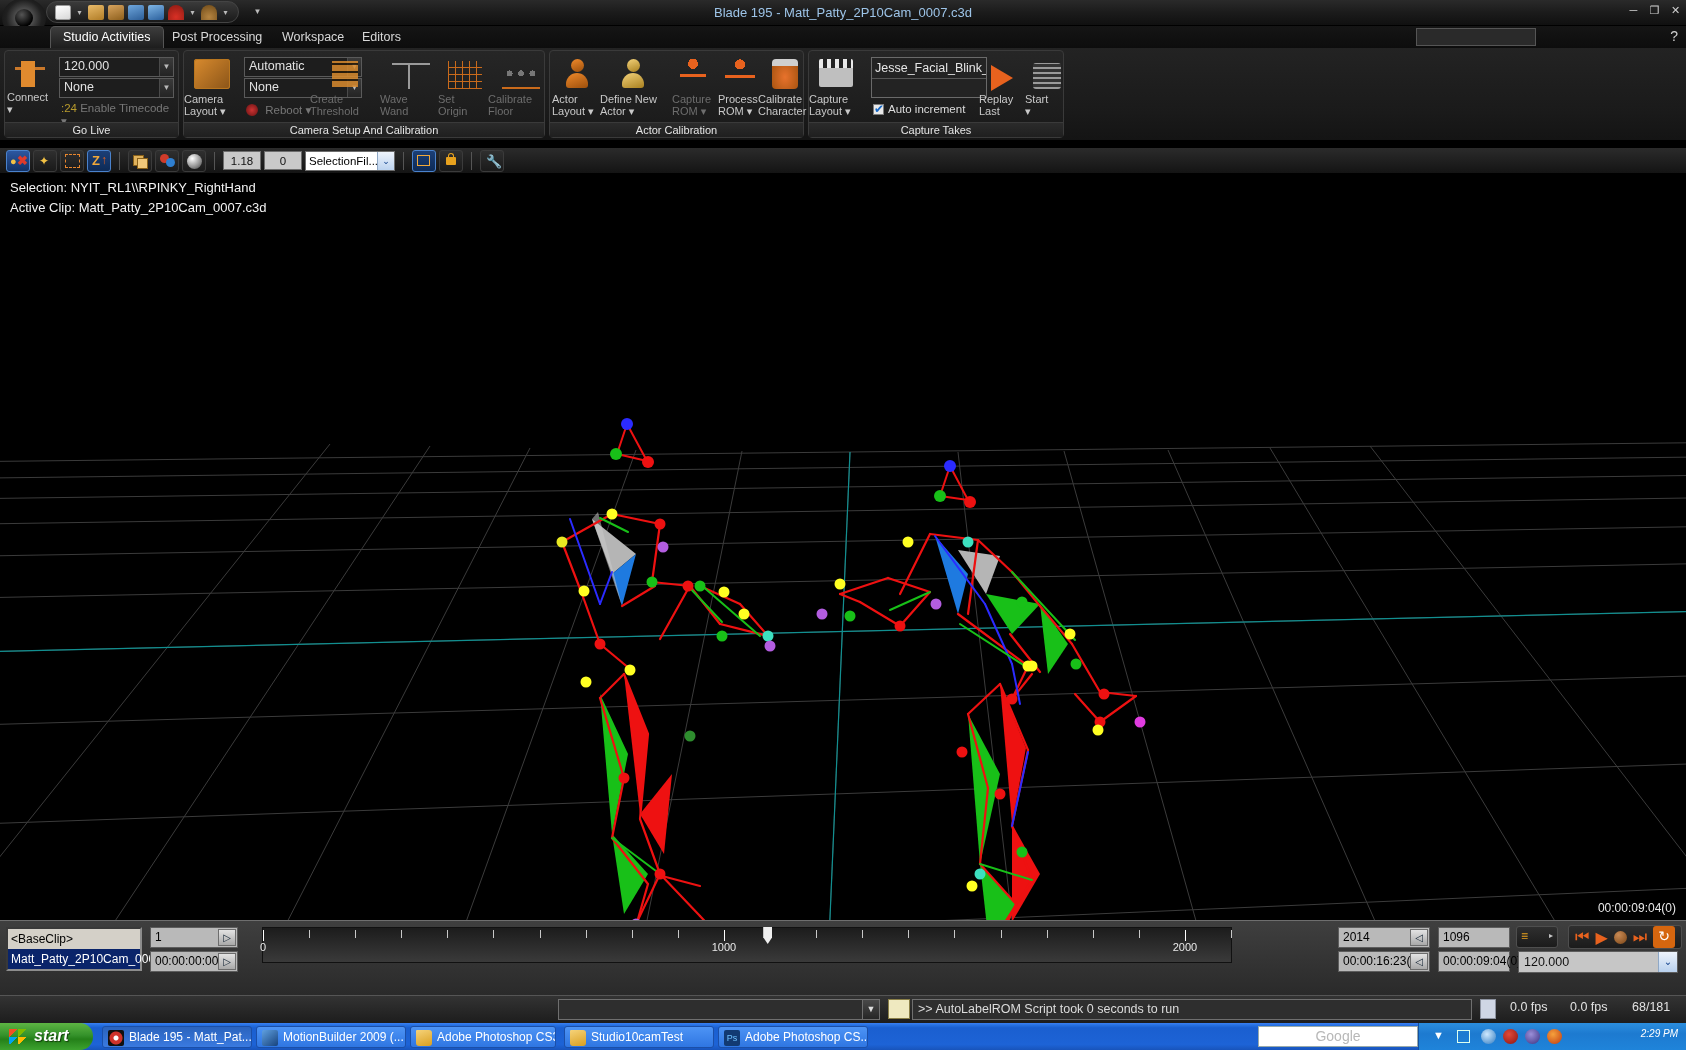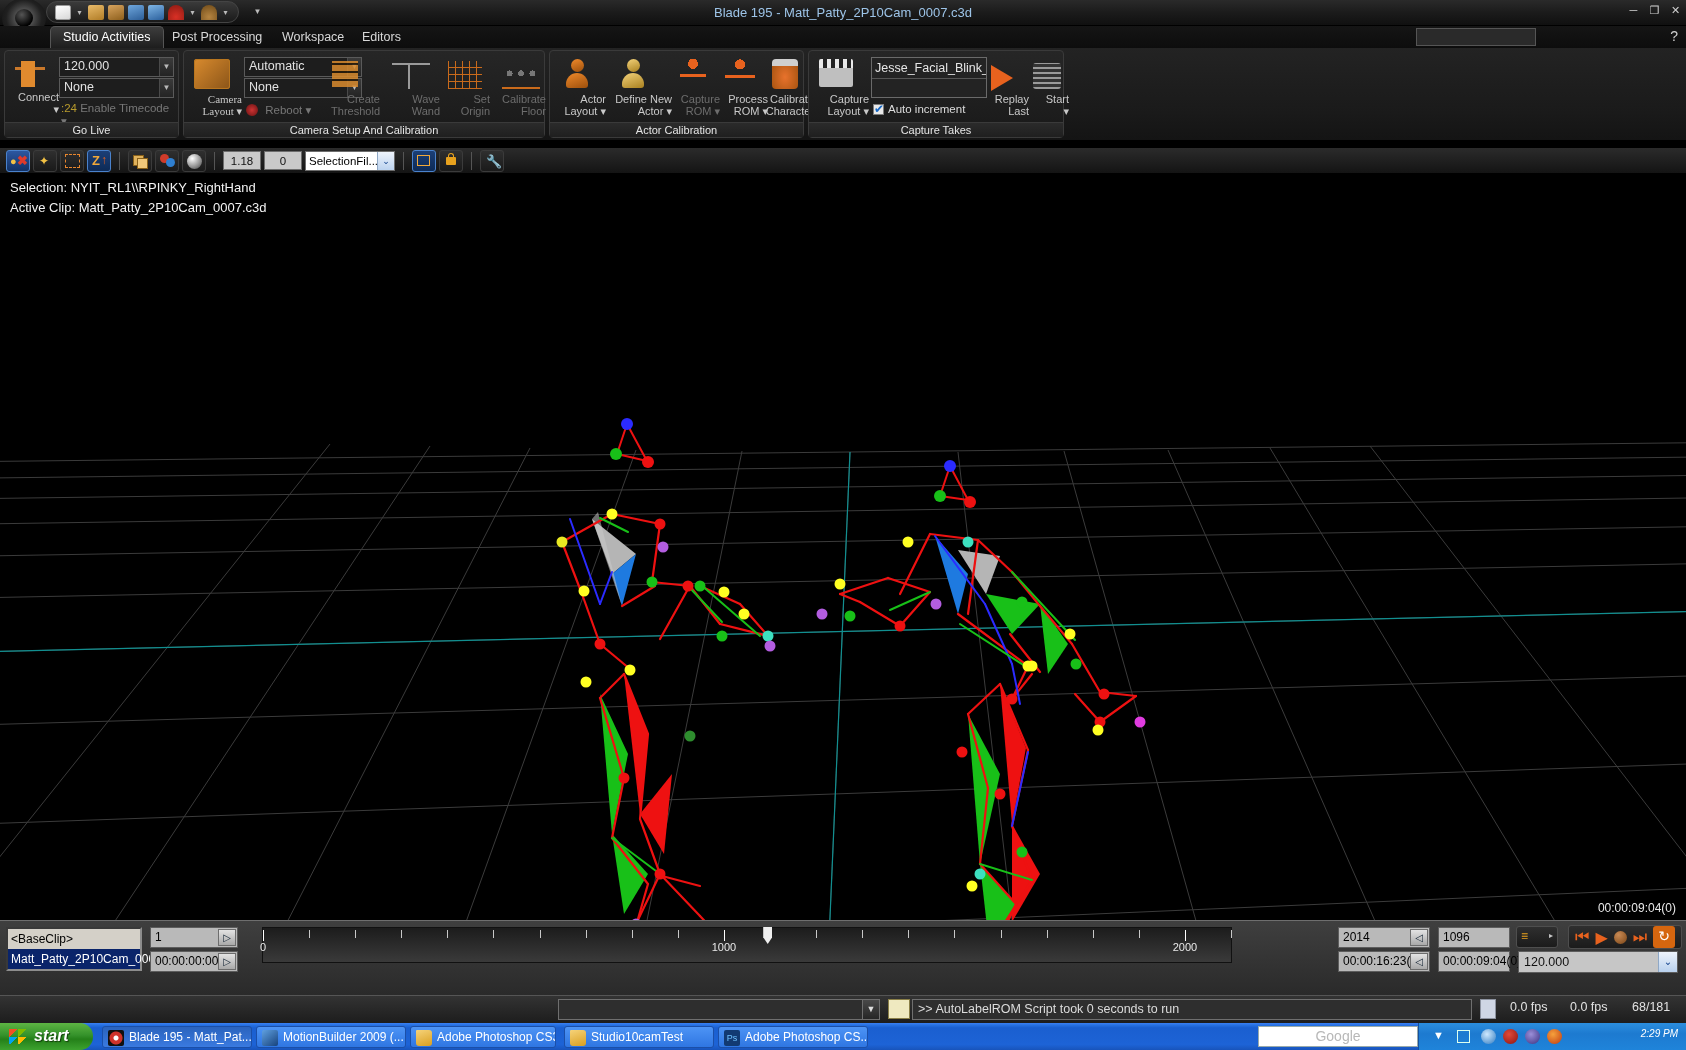--- a/index.html
+++ b/index.html
@@ -38,21 +38,21 @@
   
   #ribbon { position:absolute; left:0; top:48px; width:1686px; height:93px;
      background:linear-gradient(180deg,#232323 0%, #1a1a1a 70%, #141414 100%);
      border-bottom:1px solid #000; }
   .group { position:absolute; top:2px; height:88px;
      background:linear-gradient(180deg,#262626 0%,#1c1c1c 78%, #161616 100%);
      border:1px solid #3a3a3a; border-radius:4px; }
   .group > .gtitle { position:absolute; left:0; bottom:0; width:100%; height:15px;
      line-height:15px; text-align:center; color:#e5e5e5; font-size:11px;
      background:linear-gradient(180deg,#2b2b2b,#1f1f1f); border-top:1px solid #3a3a3a; }
-  .bigbtn { position:absolute; text-align:right; color:#c9c9c9; font-size:11px; }
+  .bigbtn { position:absolute; text-align:left; color:#c9c9c9; font-size:11px; }
   .bigbtn .lbl { display:block; line-height:12px; }
   .bigbtn.dis { color:#6d6d6d; }
   .combo { position:absolute; background:#1d1d1d; border:1px solid #5a5a5a;
      color:#e2e2e2; font-size:12.5px; padding:1px 4px; }
   .combo .cbtn { position:absolute; right:0px; top:0; bottom:0; width:14px;
      background:linear-gradient(180deg,#3a3a3a,#242424); border-left:1px solid #4a4a4a;
      color:#b9b9b9; font-size:8px; text-align:center; line-height:18px; }
   .chk { position:absolute; font-size:11.5px; color:#dcdcdc; }
   .chkbox { display:inline-block; width:11px; height:11px; border:1px solid #7d7d7d;
      background:#e9e9e9; vertical-align:-2px; margin-right:4px; position:relative; }
@@ -239,21 +239,21 @@
     <div class="chk dimtxt" style="left:56px;top:51px;">
       <span style="color:#b89b2c;">:24</span>
       <span>Enable Timecode</span>
       <span>▾</span>
     </div>
     <div class="gtitle">Go Live</div>
   </div>
 
   <div class="group" style="left:183px;width:362px;">
     <div class="ic i-ruler" style="left:10px;top:8px;"></div>
-    <div class="bigbtn" style="left:0px;top:42px;width:58px;font-family:Liberation Serif, serif;">
+    <div class="bigbtn" style="left:0px;top:42px;width:58px;">
       <span class="lbl">Camera</span>
       <span class="lbl"><span>Layout</span> <span>▾</span></span>
     </div>
     <div class="combo" style="left:60px;top:6px;width:118px;height:20px;">
       <span>Automatic</span>
       <span class="cbtn">▼</span>
     </div>
     <div class="combo" style="left:60px;top:27px;width:118px;height:20px;">
       <span>None</span>
       <span class="cbtn">▼</span>

